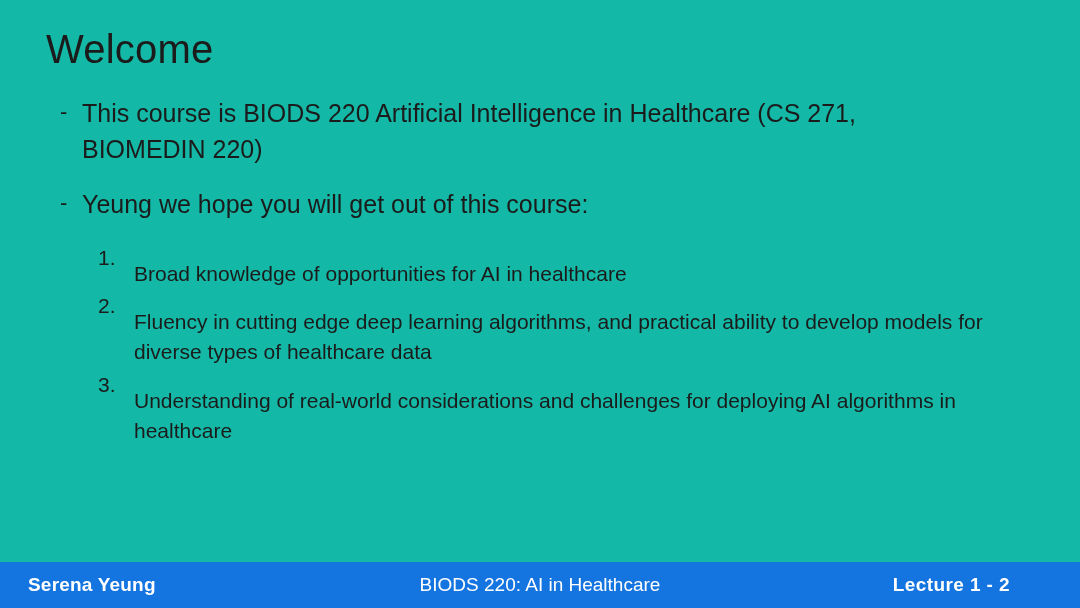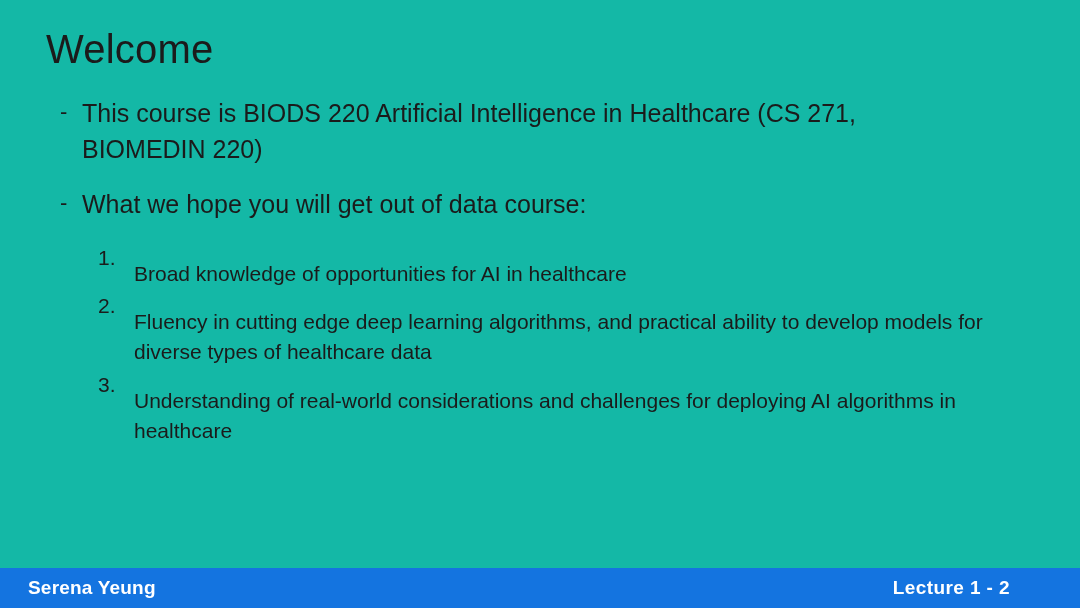--- a/index.html
+++ b/index.html
@@ -87,21 +87,21 @@
     line-height: 1.45;
     color: #1b1b1b;
     max-width: 880px;
     margin-top: 16px;
   }
   .sub-block {
     margin-left: 38px;
   }
   .slide-footer {
     flex: 0 0 auto;
-    height: 40px;
+    height: 46px;
     background: #1474e0;
     color: #ffffff;
     display: flex;
     align-items: center;
     position: relative;
     font-size: 19px;
   }
   .footer-left {
     position: absolute;
     left: 28px;
@@ -131,21 +131,21 @@
 
     <ul class="bullet-list">
 
       <li class="bullet-item">
         <span class="bullet-marker">-</span>
         <span class="bullet-text">This course is BIODS 220 Artificial Intelligence in Healthcare (CS 271, BIOMEDIN 220)</span>
       </li>
 
       <li class="bullet-item">
         <span class="bullet-marker">-</span>
-        <span class="bullet-text">What we hope you will get out of data course:</span>
+        <span class="bullet-text">Yeung we hope you will get out of this course:</span>
       </li>
     </ul>
 
     <div class="sub-block">
       <ol class="numbered-list">
 
         <li class="numbered-item">
           <span class="numbered-marker">1.</span>
           <span class="numbered-text">Broad knowledge of opportunities for AI in healthcare</span>
         </li>
@@ -159,16 +159,17 @@
           <span class="numbered-marker">3.</span>
           <span class="numbered-text">Understanding of real-world considerations and challenges for deploying AI algorithms in healthcare</span>
         </li>
       </ol>
     </div>
 
   </div>
 
   <div class="slide-footer" style="background: rgb(20, 116, 224); color: rgb(255, 255, 255);">
     <span class="footer-left">Serena Yeung</span>
+    <span class="footer-center">BIODS 220: AI in Healthcare</span>
     <span class="footer-right">Lecture 1 - 2</span>
   </div>
 
 </div>
 
 </body></html>

